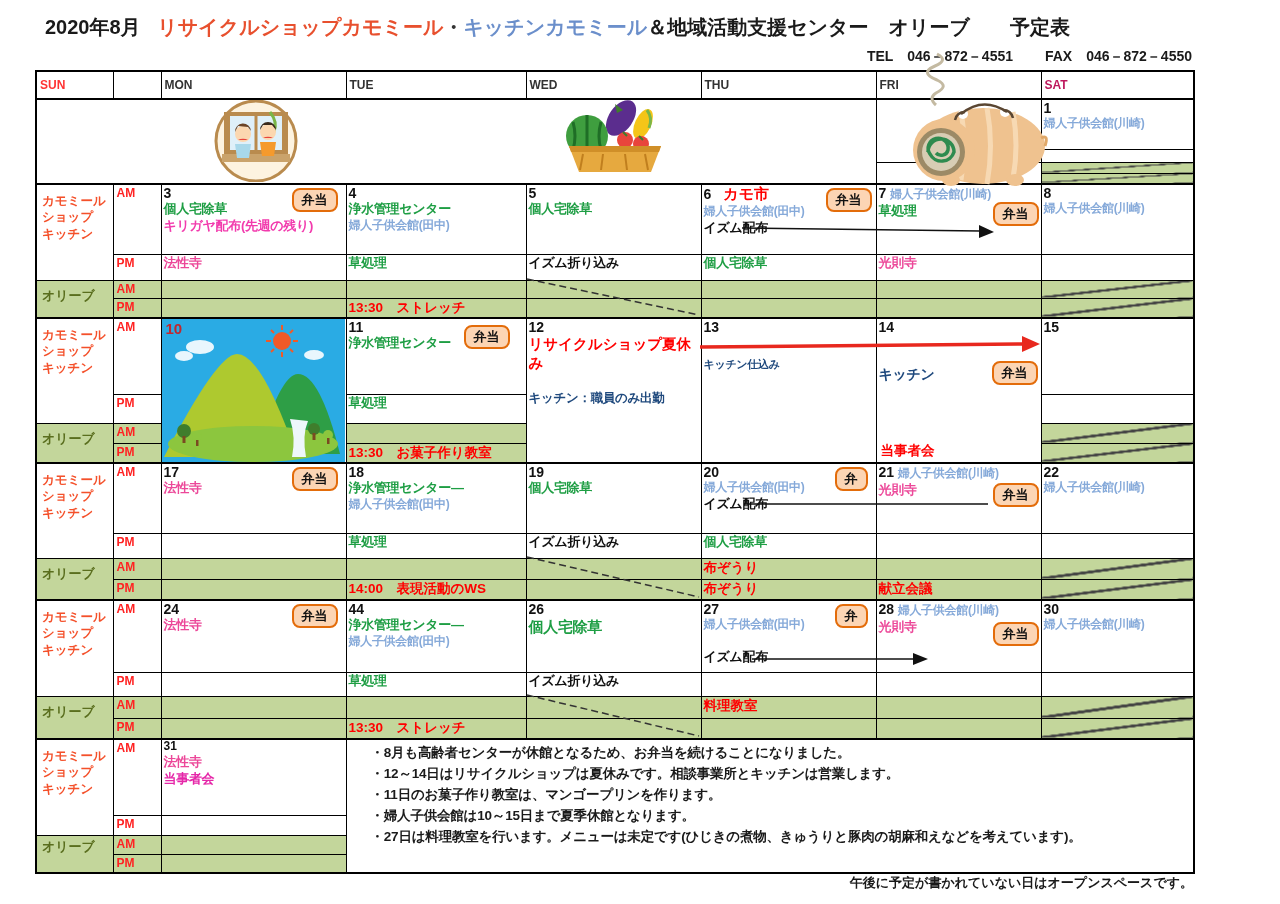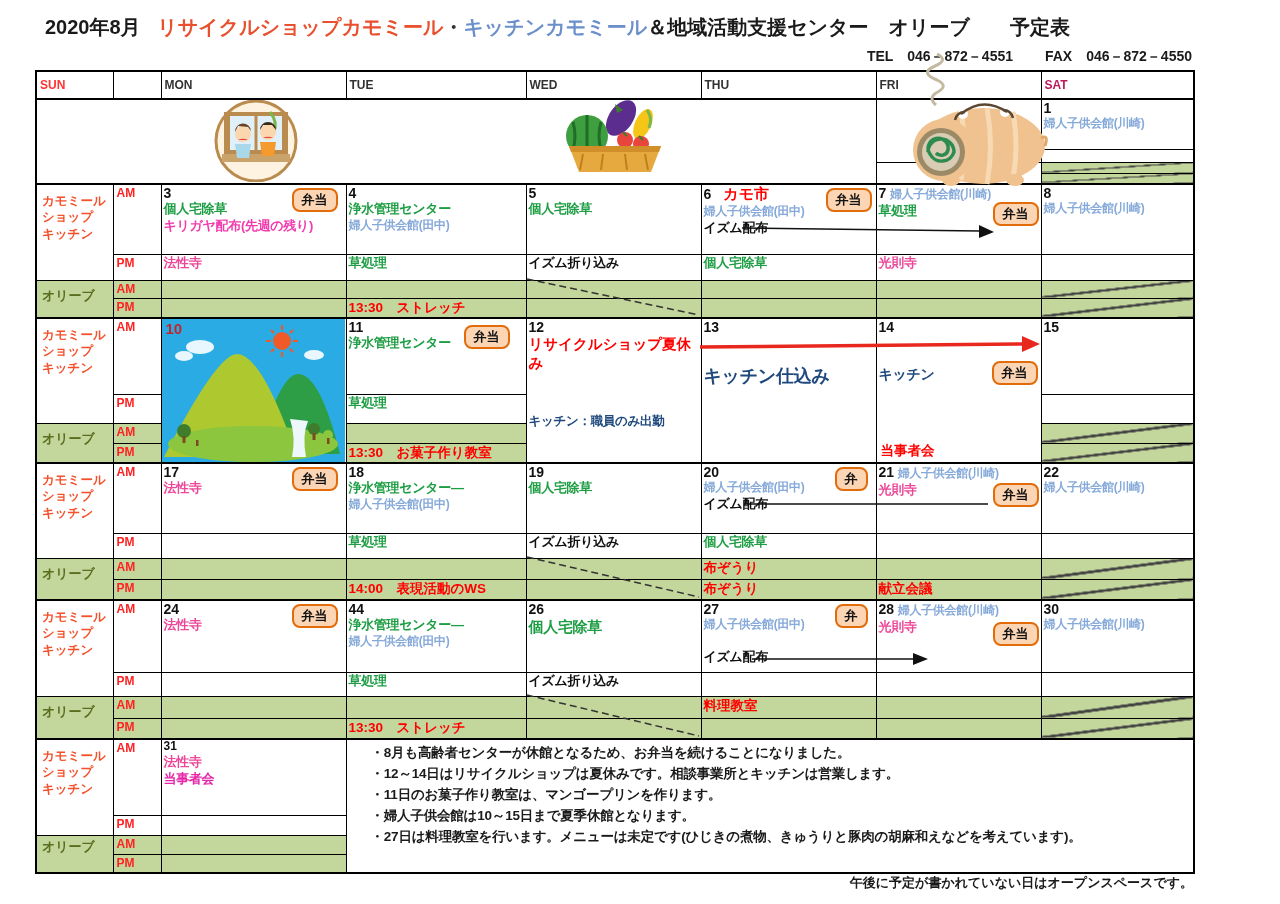--- a/index.html
+++ b/index.html
@@ -235,25 +235,25 @@
       </svg>
     </td>
     <td class="wt">
       <div class="num">11</div>
       <div class="ln t-green">浄水管理センター</div>
       <div class="badge" style="top:6px;right:16px">弁当</div>
     </td>
     <td class="wt" rowspan="4">
       <div class="num">12</div>
       <div class="t-red" style="font-weight:bold;font-size:14.5px;line-height:1.3">リサイクルショップ夏休み</div>
-      <div class="ln t-navy" style="margin-top:40px;font-size:12.5px">キッチン：職員のみ出勤</div>
+      <div class="ln t-navy" style="margin-top:17px;font-size:12.5px">キッチン：職員のみ出勤</div>
     </td>
     <td class="wt" rowspan="4">
       <div class="num">13</div>
-      <div class="ln t-navy" style="margin-top:30px;font-size:18px">キッチン仕込み</div>
+      <div class="ln t-navy" style="margin-top:22px;font-size:11px">キッチン仕込み</div>
     </td>
     <td class="wt" rowspan="4">
       <div class="num">14</div>
       <div class="ln t-navy" style="margin-top:30px;font-size:14px">キッチン</div>
       <div class="badge" style="top:42px;right:3px">弁当</div>
       <div class="time-red" style="position:absolute;left:4px;bottom:2px">当事者会</div>
     </td>
     <td class="wt">
       <div class="num">15</div>
     </td>

